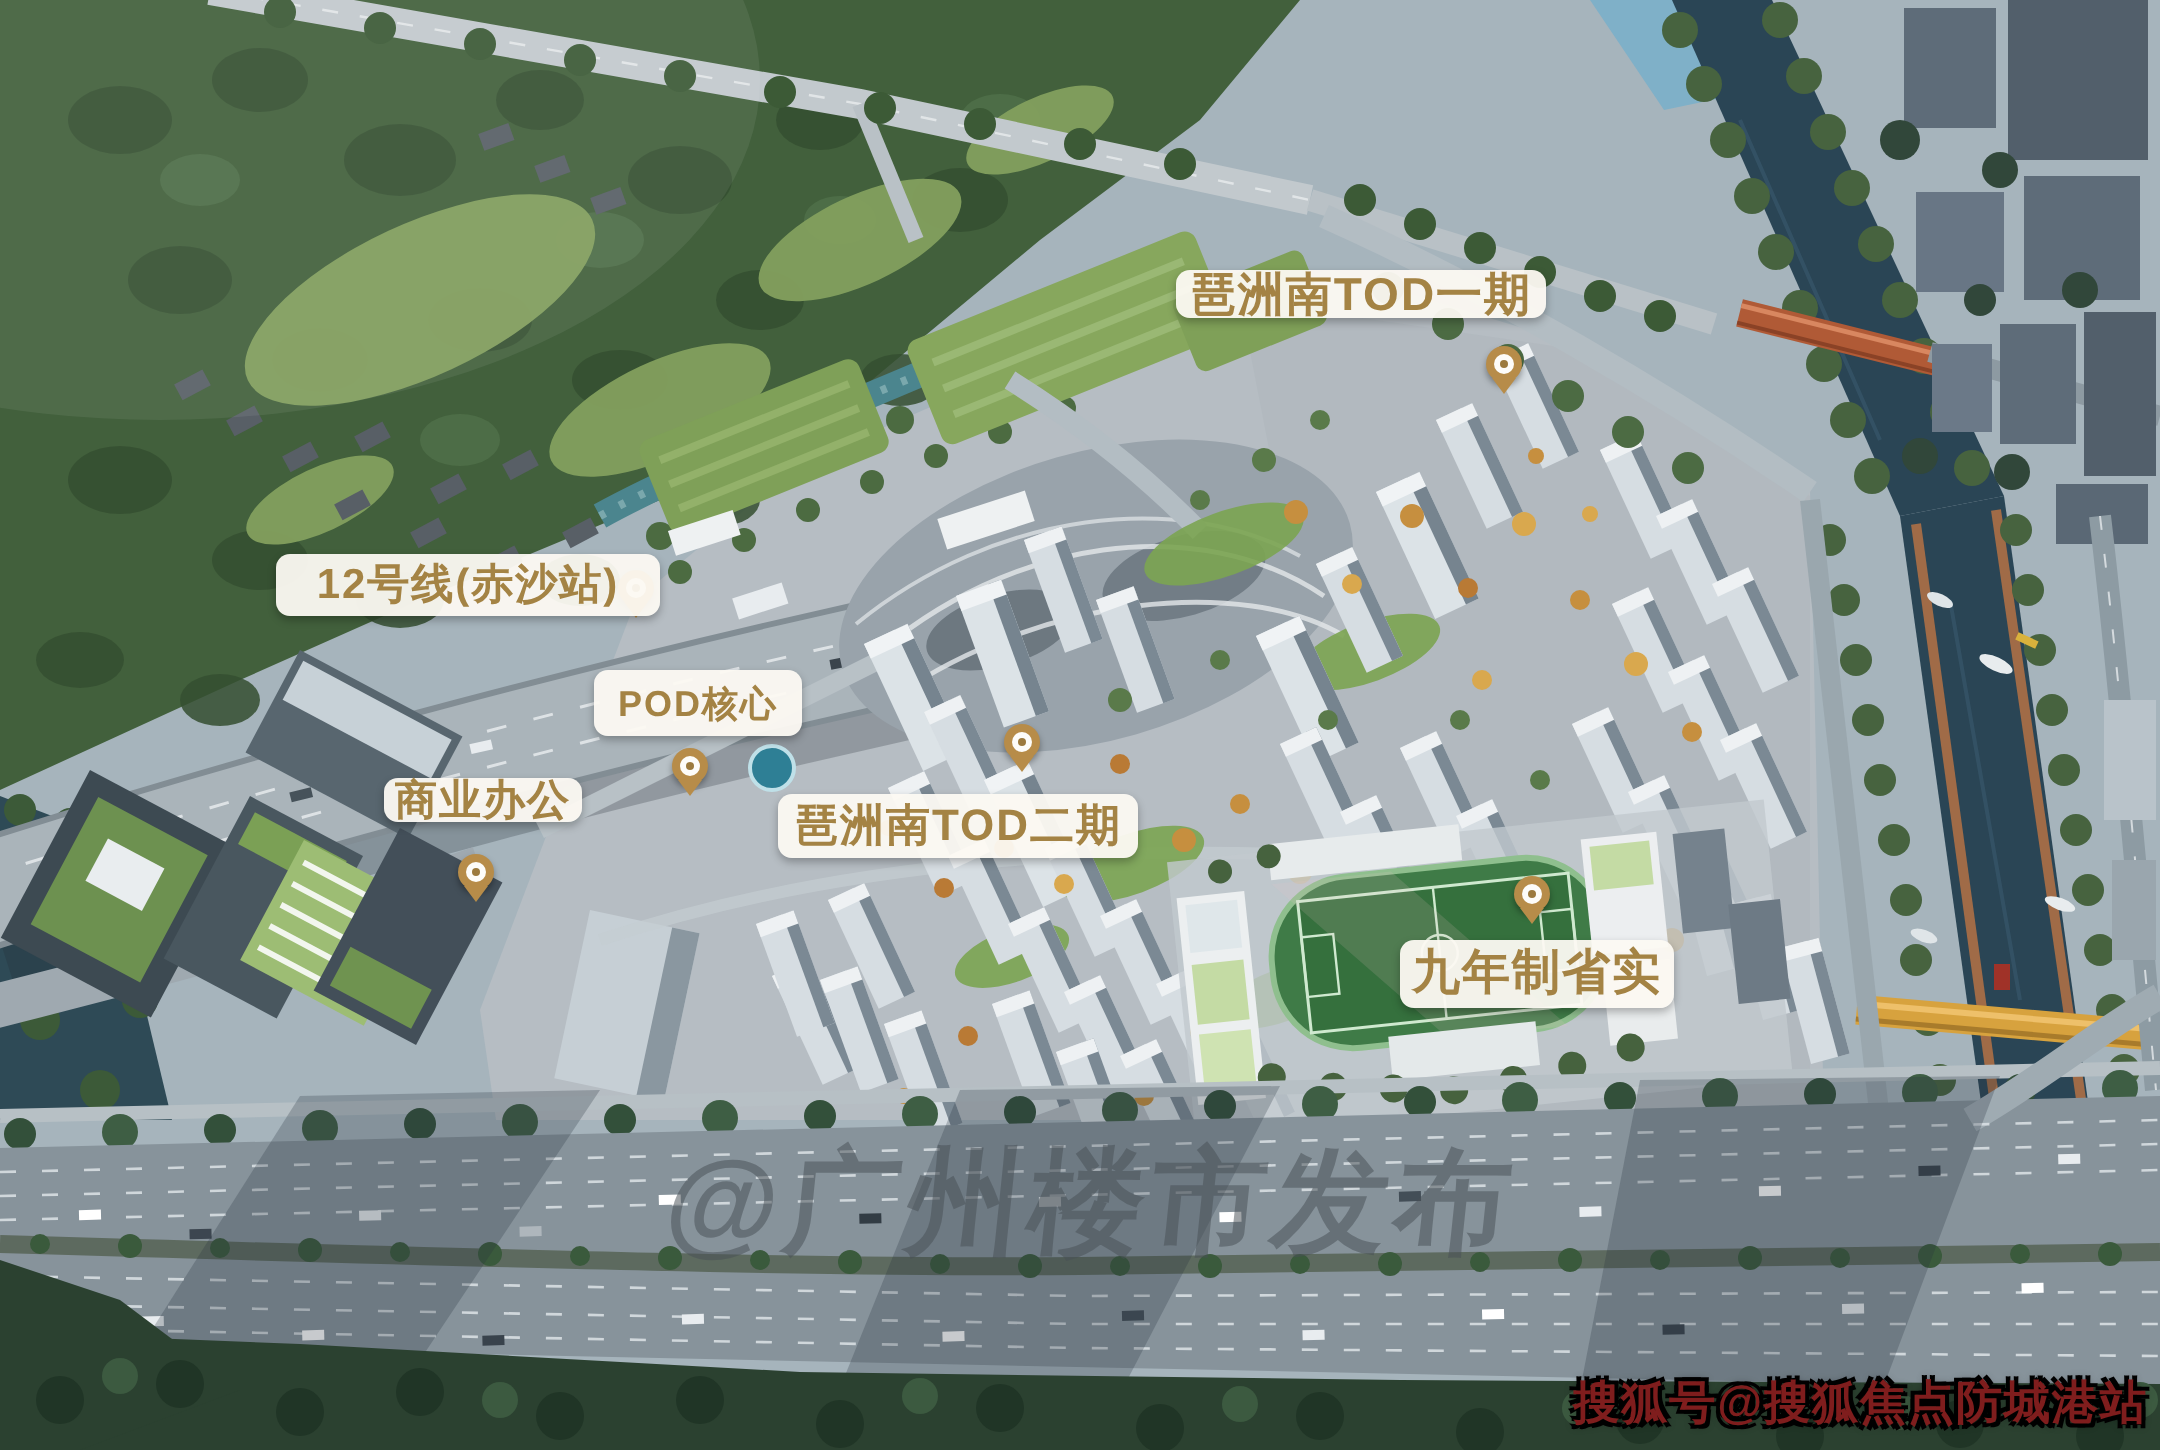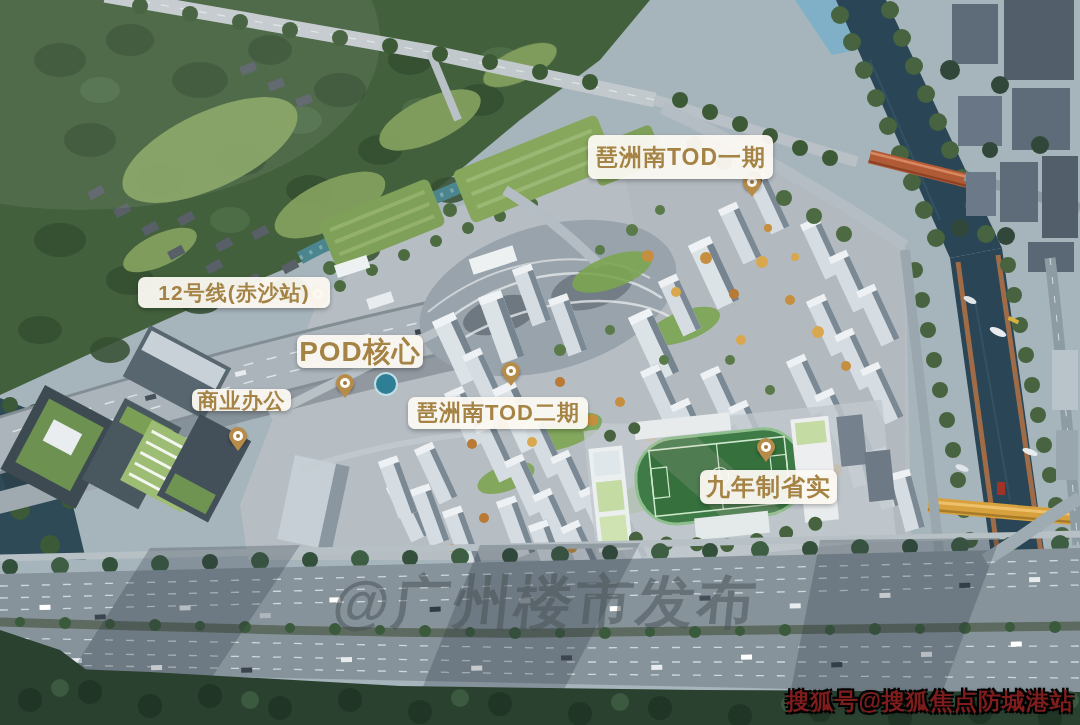--- a/index.html
+++ b/index.html
@@ -587,33 +587,33 @@
 <div class="pin" style="left:229px;top:427px;">
       <div class="pin-tail"></div>
     </div>
 <div class="pin" style="left:502px;top:362px;">
       <div class="pin-tail"></div>
     </div>
 <div class="pin" style="left:757px;top:438px;">
       <div class="pin-tail"></div>
     </div>
 
-<div class="map-label" style="left:588px;top:135px;width:185px;height:44px;font-size:23px;">
+<div class="map-label" style="left:588px;top:135px;width:185px;height:24px;font-size:23px;">
   <span>琶洲南TOD一期</span>
 </div>
 <div class="map-label" style="left:138px;top:277px;width:192px;height:31px;font-size:21px;">
   <span>12号线(赤沙站)</span>
 </div>
-<div class="map-label" style="left:297px;top:335px;width:126px;height:33px;font-size:28px;align-items:center;">
+<div class="map-label" style="left:297px;top:335px;width:104px;height:33px;font-size:18px;align-items:center;">
   <span>POD核心</span>
 </div>
 <div class="map-label" style="left:192px;top:389px;width:99px;height:22px;font-size:21px;">
   <span>商业办公</span>
 </div>
-<div class="map-label" style="left:408px;top:397px;width:180px;height:32px;font-size:22px;">
+<div class="map-label" style="left:389px;top:397px;width:180px;height:32px;font-size:22px;">
   <span>琶洲南TOD二期</span>
 </div>
 <div class="map-label" style="left:700px;top:470px;width:137px;height:34px;font-size:24px;">
   <span>九年制省实</span>
 </div>
 
 <div id="watermark">@广州楼市发布</div>
 
 <div id="attribution">搜狐号@搜狐焦点防城港站</div>
 

